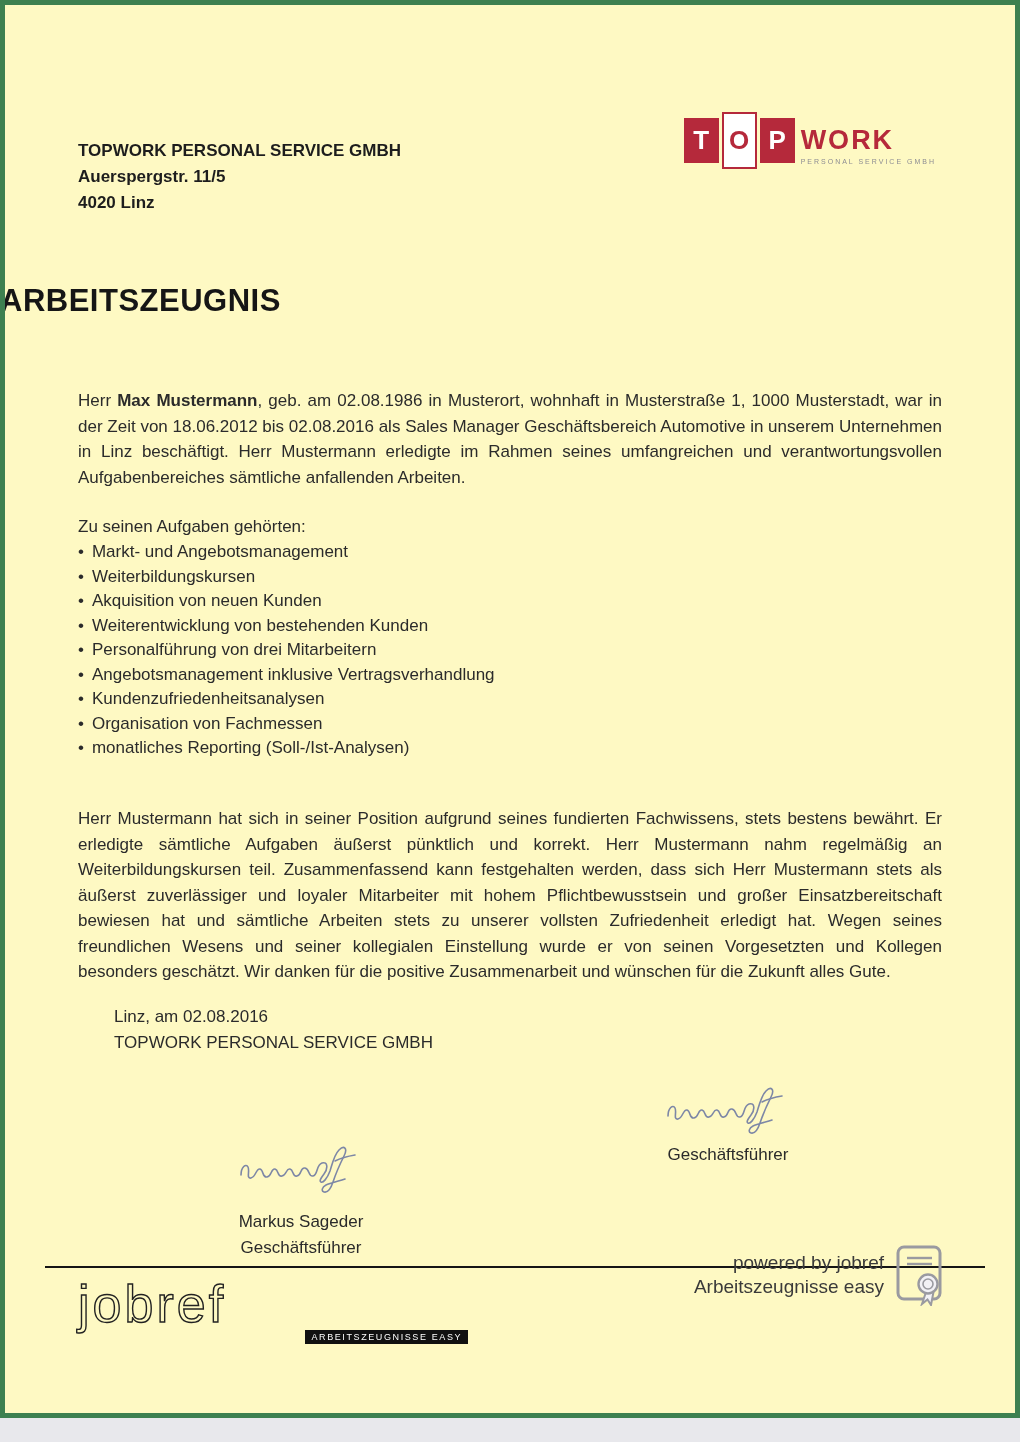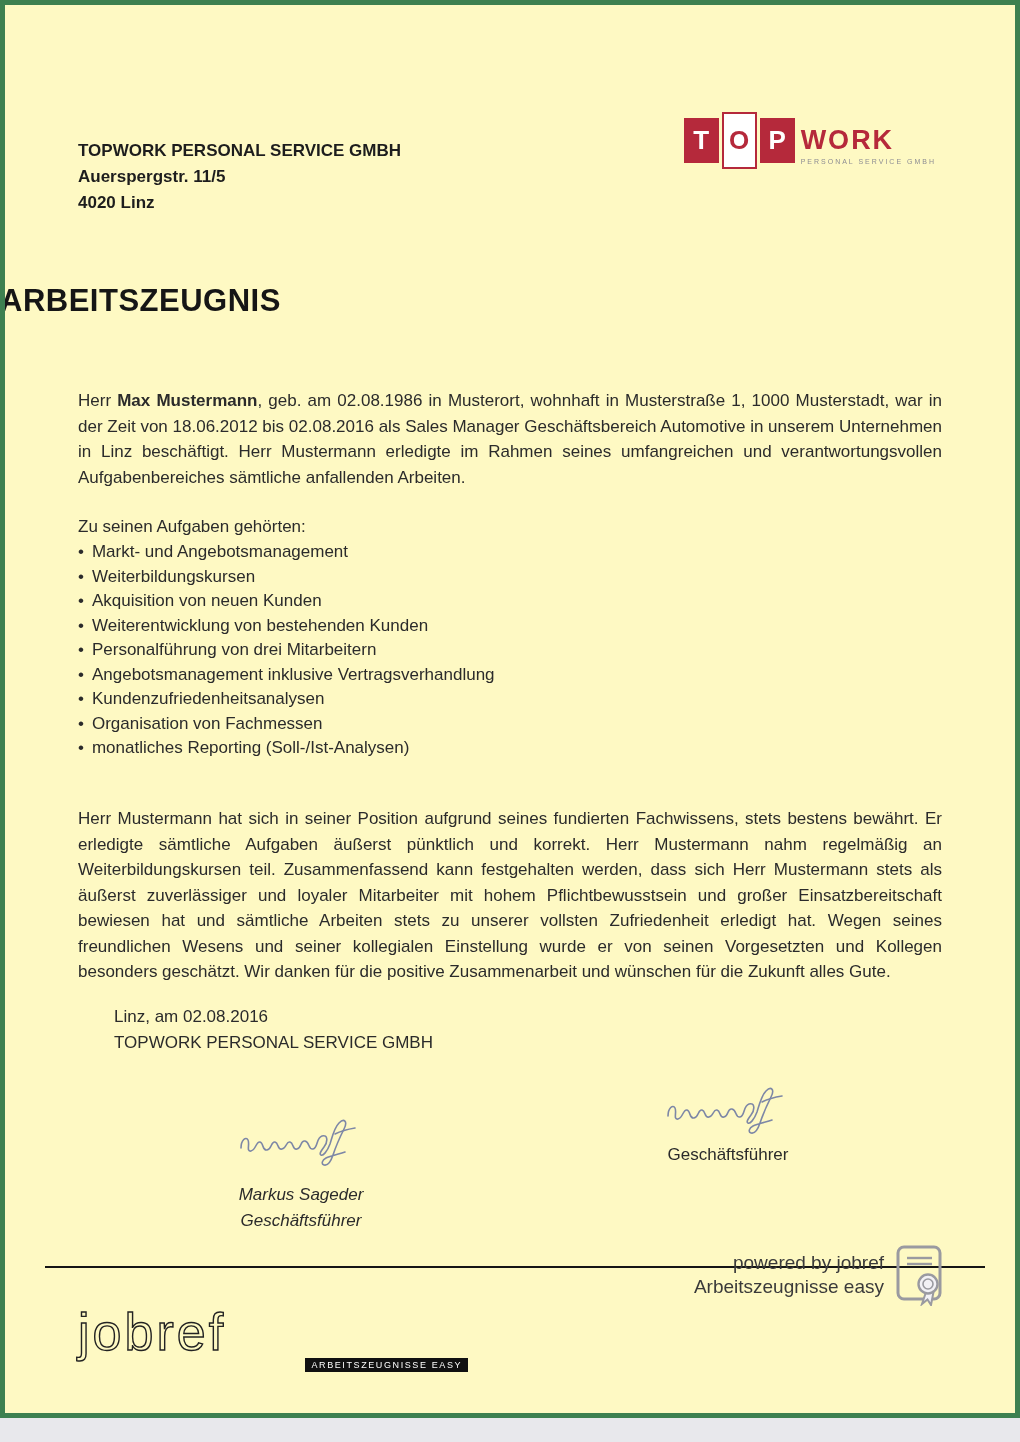--- a/index.html
+++ b/index.html
@@ -52,28 +52,28 @@
   
   .tasks { position:absolute; top:514px; left:78px; font-size:17px; }
   .tasks-heading { line-height:25px; margin-bottom:1px; }
   .tasks ul { list-style:none; }
   .tasks li { line-height:24.5px; }
   .tasks li::before { content:"•"; margin-right:8px; }
   
   .closing { position:absolute; top:1004px; left:78px; font-size:17px; line-height:26px;margin-left:36px; }
   
   .sig-col { position:absolute; width:280px; text-align:center; font-size:17px; }
-  .sig-left  { top:1114px; left:161px;font-style:italic; }
+  .sig-left  { top:1141px; left:161px; }
   .sig-right { top:1082px; left:588px; }
   .sig-script { height:60px; display:flex; justify-content:center; align-items:flex-start; }
   .sig-name { margin-top:8px; line-height:26px; }
   .sig-role { line-height:26px; }
   
   .separator { position:absolute; top:1266px; left:45px; width:940px; height:2px; background:#151515; }
-  .footer-logo { position:absolute; top:1278px; left:76px;margin-top:28px; }
+  .footer-logo { position:absolute; top:1278px; left:76px; }
   .jobref-tagline {
     display:inline-block; margin-left:15px; margin-top:-10px; position:relative; z-index:2;
     background:#111111; color:#ffffff;
     font-size:9px; letter-spacing:1.6px; padding:2px 6px; white-space:nowrap;
   }
   .footer-powered {
     position:absolute; top:1244px; right:74px;
     display:flex; align-items:center; gap:10px;
   }
   .powered-text { text-align:right; font-size:19px; line-height:24px; color:#3a3a3a; }

